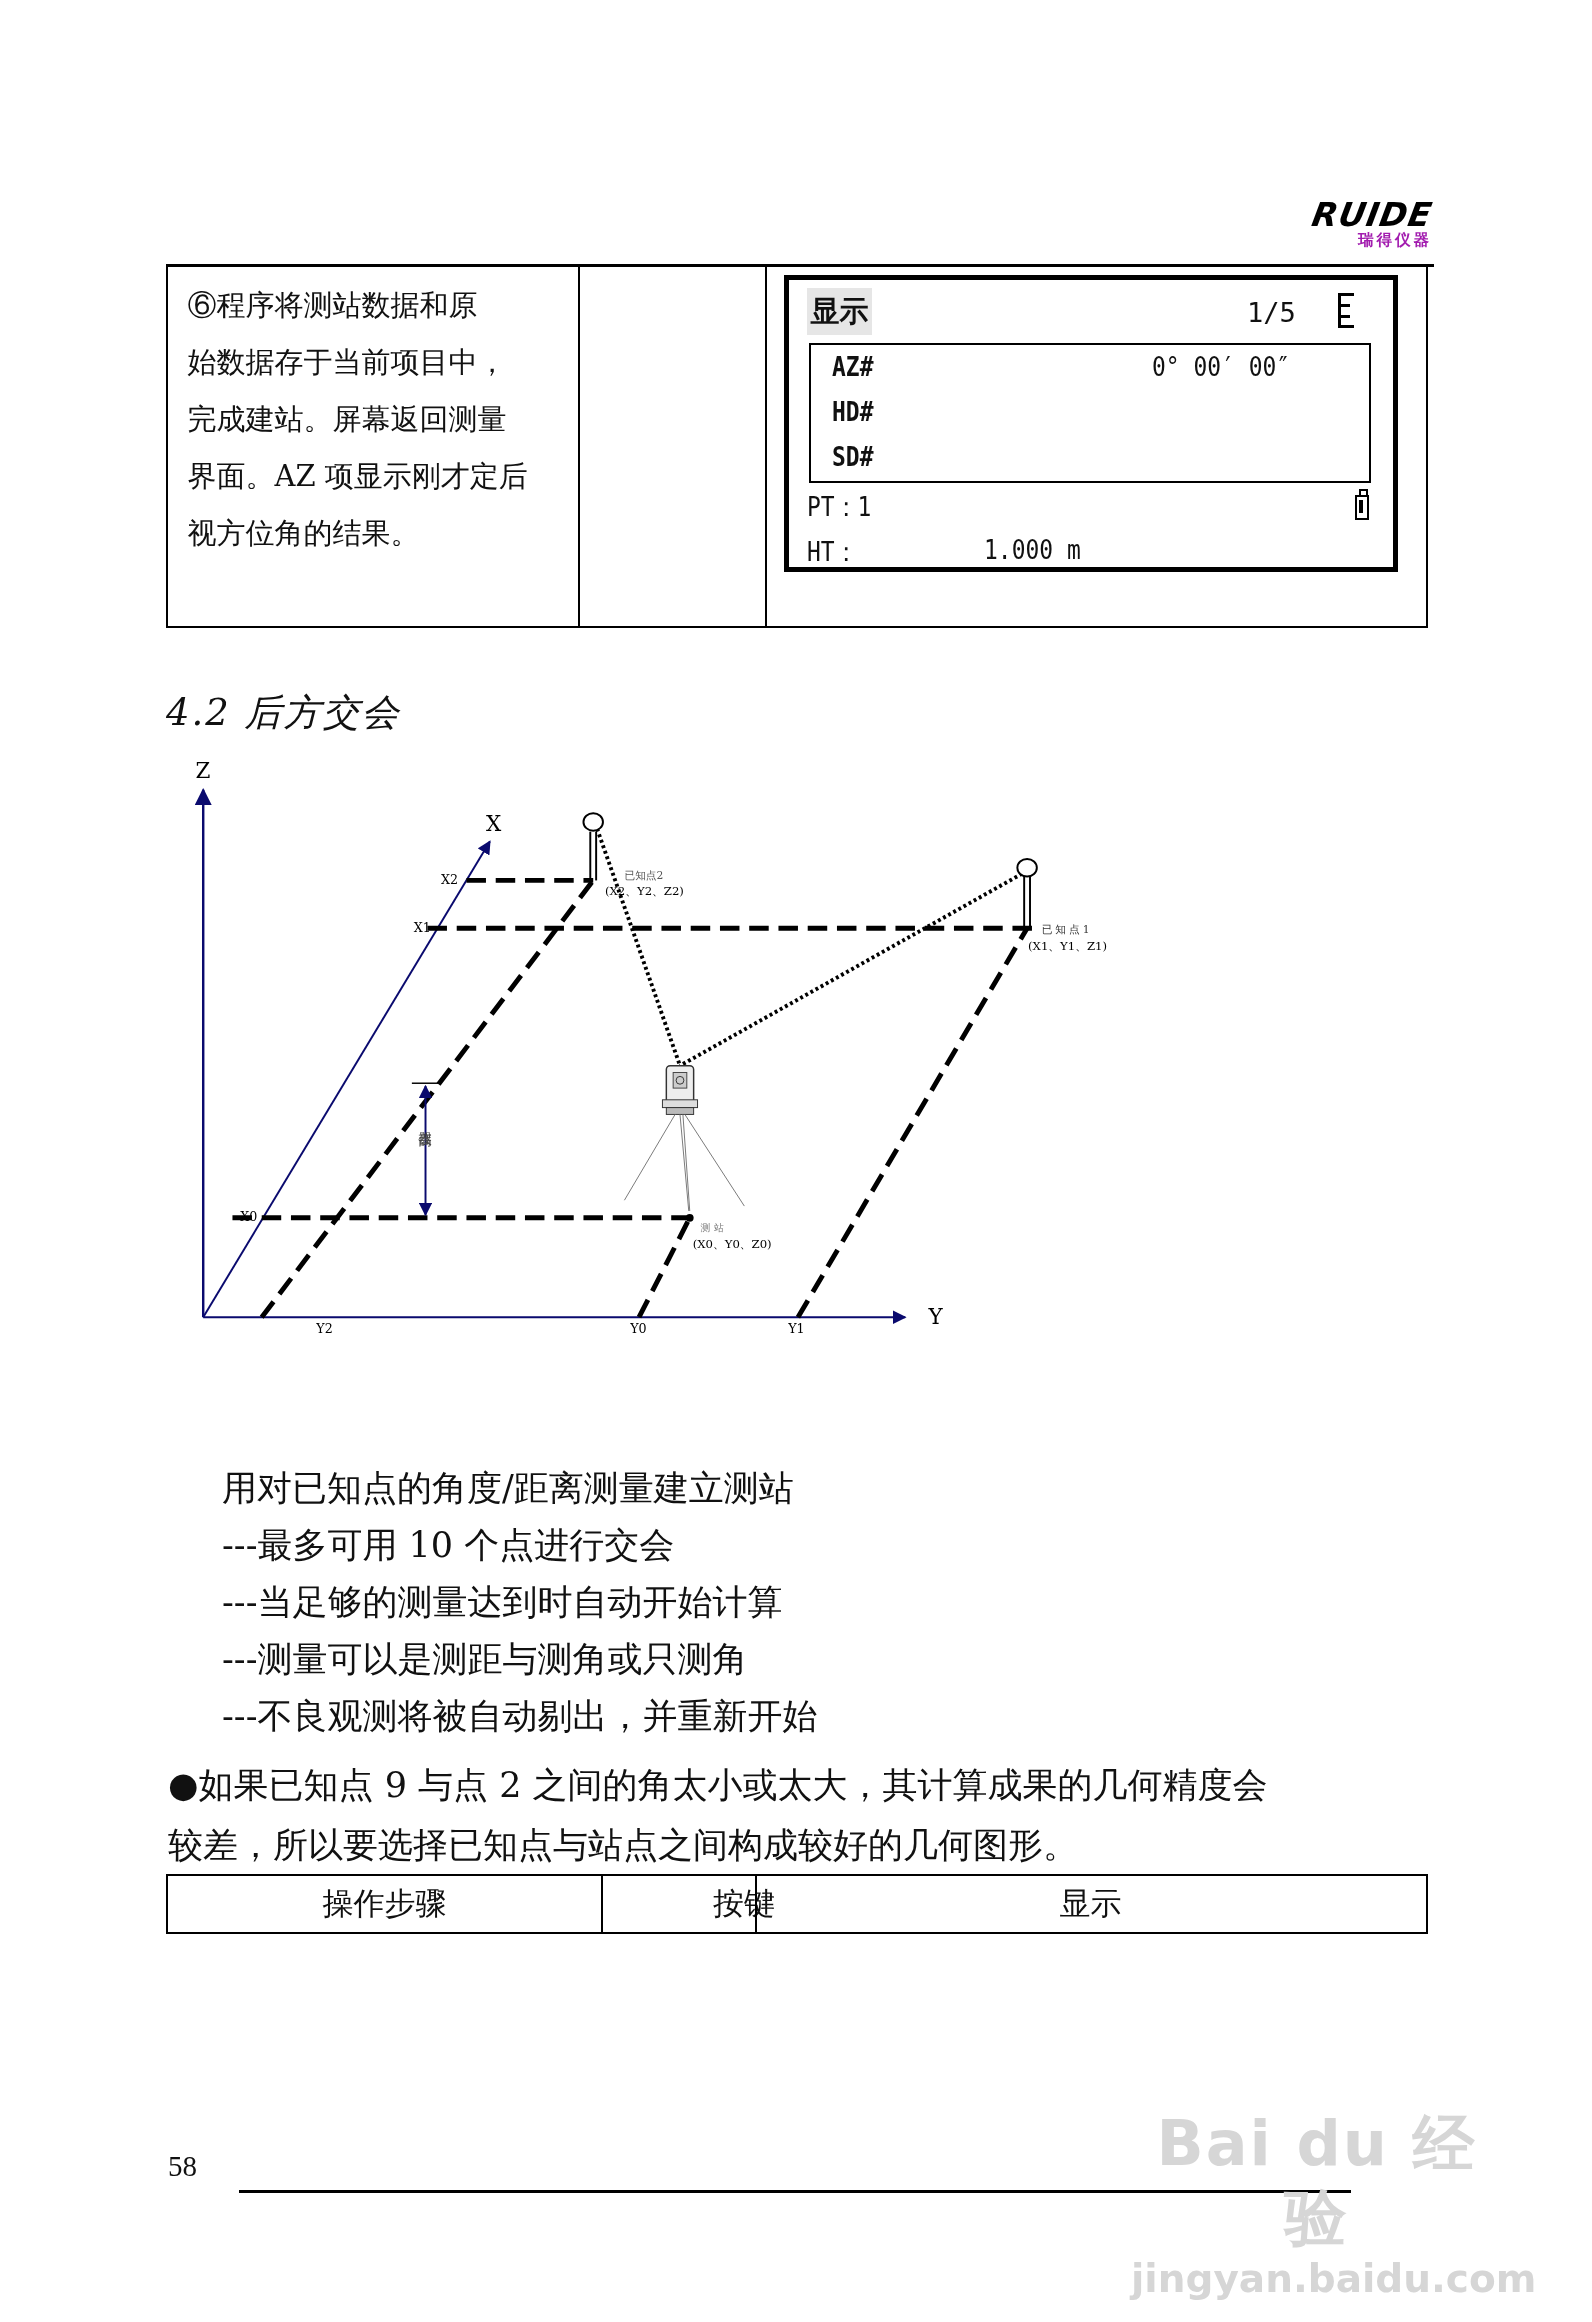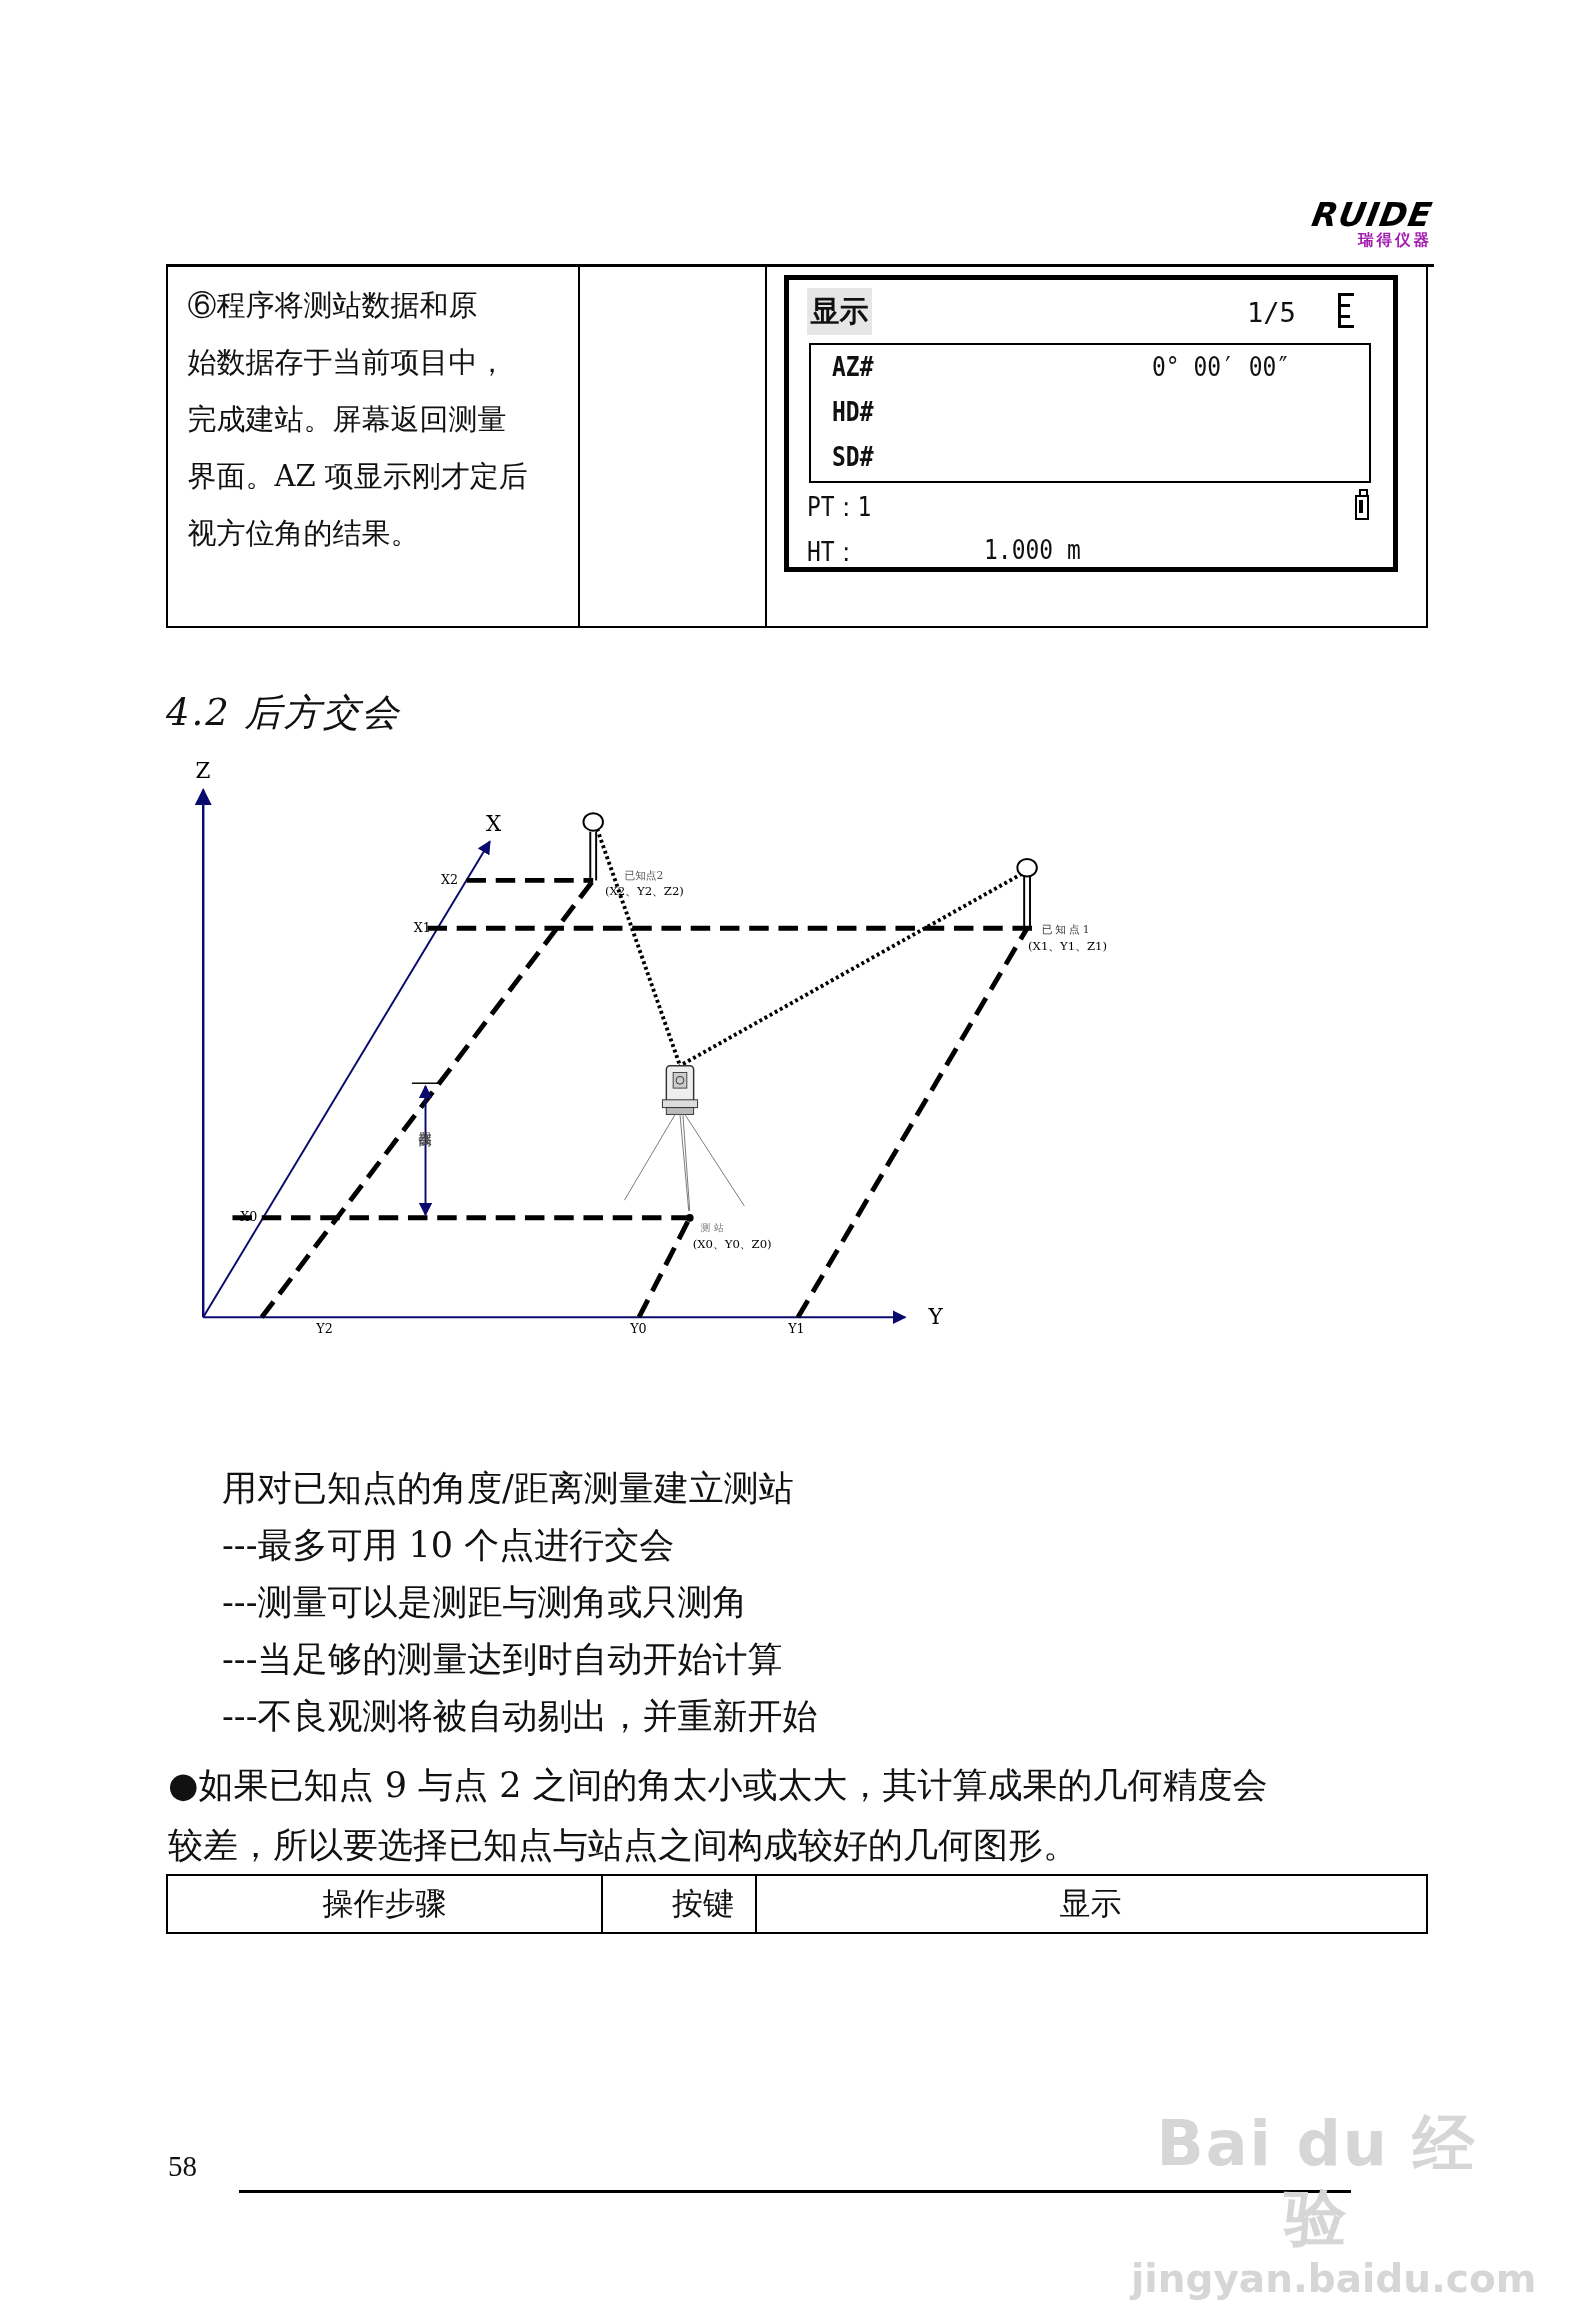--- a/index.html
+++ b/index.html
@@ -194,34 +194,34 @@
   <g>
     <line x1="422" y1="1111" x2="450" y2="1111" stroke="#000" stroke-width="1.5"></line>
     <line x1="436" y1="1114" x2="436" y2="1246" stroke="#0a0a6e" stroke-width="2" marker-start="url(#arrowBlue)" marker-end="url(#arrowBlue)"></line>
   </g>
   <text x="436" y="1150" font-size="14" fill="#444" font-family="DejaVu Serif, serif" writing-mode="tb" id="ihl">仪器高</text>
 </svg>
 
 <div class="abs body-text">
   <div>用对已知点的角度/距离测量建立测站</div>
   <div>---最多可用 10 个点进行交会</div>
+  <div>---当足够的测量达到时自动开始计算</div>
   <div>---测量可以是测距与测角或只测角</div>
-  <div>---当足够的测量达到时自动开始计算</div>
   <div>---不良观测将被自动剔出，并重新开始</div>
 </div>
 
 <div class="abs note">
   <div>●如果已知点 9 与点 2  之间的角太小或太大，其计算成果的几何精度会</div>
   <div>较差，所以要选择已知点与站点之间构成较好的几何图形。</div>
 </div>
 
 <div class="abs tbl2">
   <div class="cell" style="left:0;width:433px;">操作步骤</div>
   <div class="div" style="left:433px;"></div>
-  <div class="cell" style="left:415px;width:152px;padding-left:44px;">按键</div>
+  <div class="cell" style="left:456px;width:152px;padding-left:44px;">按键</div>
   <div class="div" style="left:587px;"></div>
   <div class="cell" style="left:589px;width:667px;">显示</div>
 </div>
 
 <div class="abs page-num">58</div>
 <div class="abs footer-rule"></div>
 <div class="abs watermark">
   <div class="wm-main">Bai du 经验</div>
   <div class="wm-sub">jingyan.baidu.com</div>
 </div>

